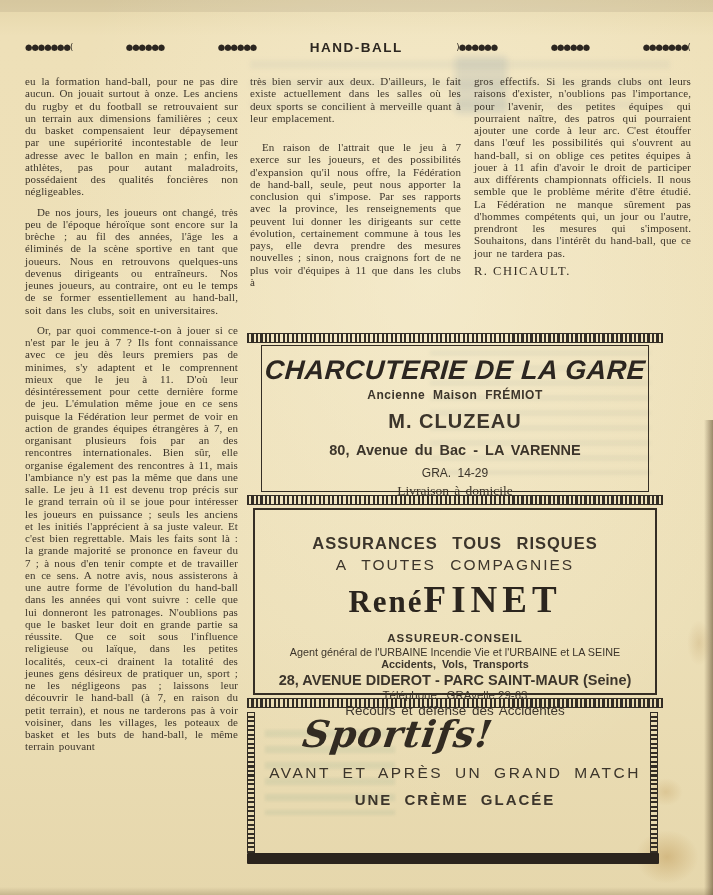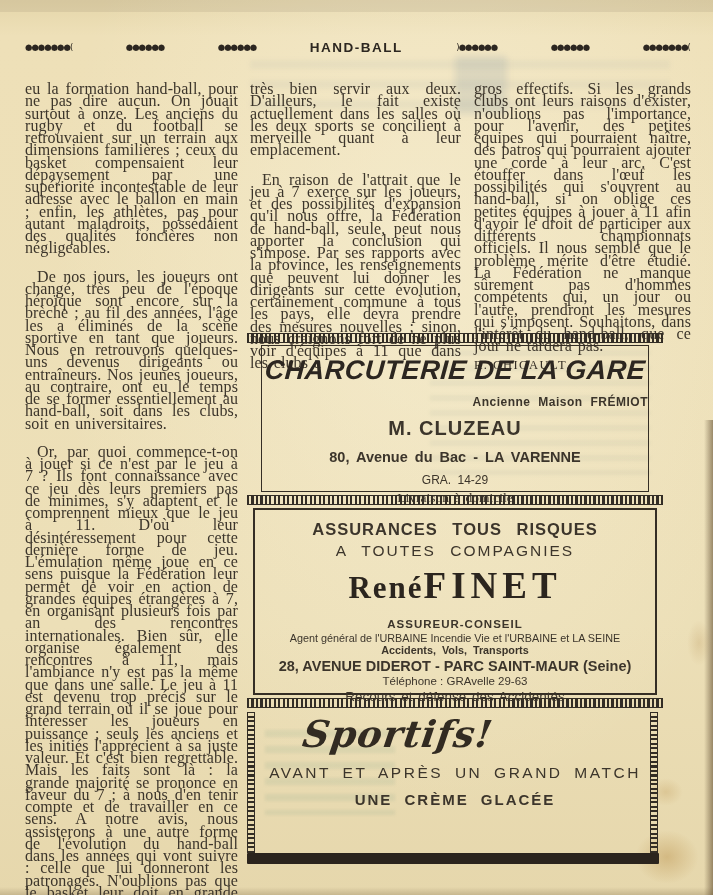--- a/index.html
+++ b/index.html
@@ -41,22 +41,22 @@
     display:flex;justify-content:space-between;align-items:center;
   }
   .orn{font-family:"DejaVu Sans",sans-serif;font-size:8.5px;letter-spacing:-1px;color:#2c2620;white-space:nowrap;}
   .masthead h1{
     margin:0;font-family:"Liberation Sans","DejaVu Sans",sans-serif;
     font-size:13.5px;font-weight:bold;letter-spacing:1.5px;color:#2d2720;
   }
   
   .col{position:absolute;top:67px;}
   .col p{
-    margin:16px 0 5px 0;
-    font-size:16px;line-height:12.25px;
+    margin:8px 0 5px 0;
+    font-size:11px;line-height:12.25px;
     text-align:justify;word-spacing:1.6px;letter-spacing:0.1px;
     text-indent:12px;
   }
   .col p.noindent{text-indent:0;}
   .col1{left:25px;width:213px;}
   .col2{left:250px;width:211px;}
   .col2 p{margin-bottom:17px;}
   .col3{left:474px;width:217px;font-family:Liberation Serif, serif;}
   .signature{
     margin-top:3px;padding-right:28px;
@@ -68,28 +68,28 @@
     height:8px;
     border-top:1.5px solid #332d25;border-bottom:1.5px solid #332d25;
     background-image:repeating-linear-gradient(90deg,#332d25 0,#332d25 2px,rgba(0,0,0,0) 2px,rgba(0,0,0,0) 4.5px);
   }
   .adbox{border:1.5px solid #352e25;text-align:center;}
   .sans{font-family:"Liberation Sans","DejaVu Sans",sans-serif;}
   
   .ad-charc{margin:2px 14px 0 14px;height:145px;}
   .charc-title{margin-top:9px;font-family:"Liberation Sans",sans-serif;font-style:italic;font-weight:bold;
     font-size:27px;letter-spacing:0.5px;color:#2c2620;transform:skewX(-4deg);}
-  .charc-sub{margin-top:9px;font-weight:bold;font-size:12px;letter-spacing:0.5px;word-spacing:4px;text-align:right;}
+  .charc-sub{margin-top:2px;font-weight:bold;font-size:12px;letter-spacing:0.5px;word-spacing:4px;}
   .charc-owner{margin-top:8px;font-weight:bold;font-size:20px;letter-spacing:1px;}
   .charc-addr{margin-top:9px;font-weight:bold;font-size:14.5px;word-spacing:3px;}
   .charc-phone{margin-top:8px;font-size:12px;word-spacing:3px;}
   .charc-note{margin-top:3px;font-size:13.5px;word-spacing:2px;}
   
   .ad-finet{margin:3px 6px 0 6px;height:183px;border-width:2px;}
-  .finet-l1{margin-top:10px;font-weight:bold;font-size:16.5px;letter-spacing:1px;word-spacing:9px;}
+  .finet-l1{margin-top:24px;font-weight:bold;font-size:16.5px;letter-spacing:1px;word-spacing:9px;}
   .finet-l2{margin-top:3px;font-size:15.5px;letter-spacing:2px;word-spacing:8px;}
   .finet-name{margin-top:4px;font-weight:bold;color:#2b251e;}
   .finet-first{font-size:31px;letter-spacing:2px;}
   .finet-last{font-size:37px;letter-spacing:5px;}
   .finet-role{margin-top:11px;font-weight:bold;font-size:11.5px;letter-spacing:1px;}
   .finet-agent{margin-top:2px;font-weight:normal;font-size:10.8px;}
   .finet-serv{font-weight:bold;font-size:10.8px;word-spacing:3px;}
   .finet-addr{margin-top:2px;font-weight:bold;font-size:14.5px;}
   .finet-tel{margin-top:1px;font-size:11.5px;}
   .finet-note{margin-top:2px;font-size:13.5px;word-spacing:2px;}

